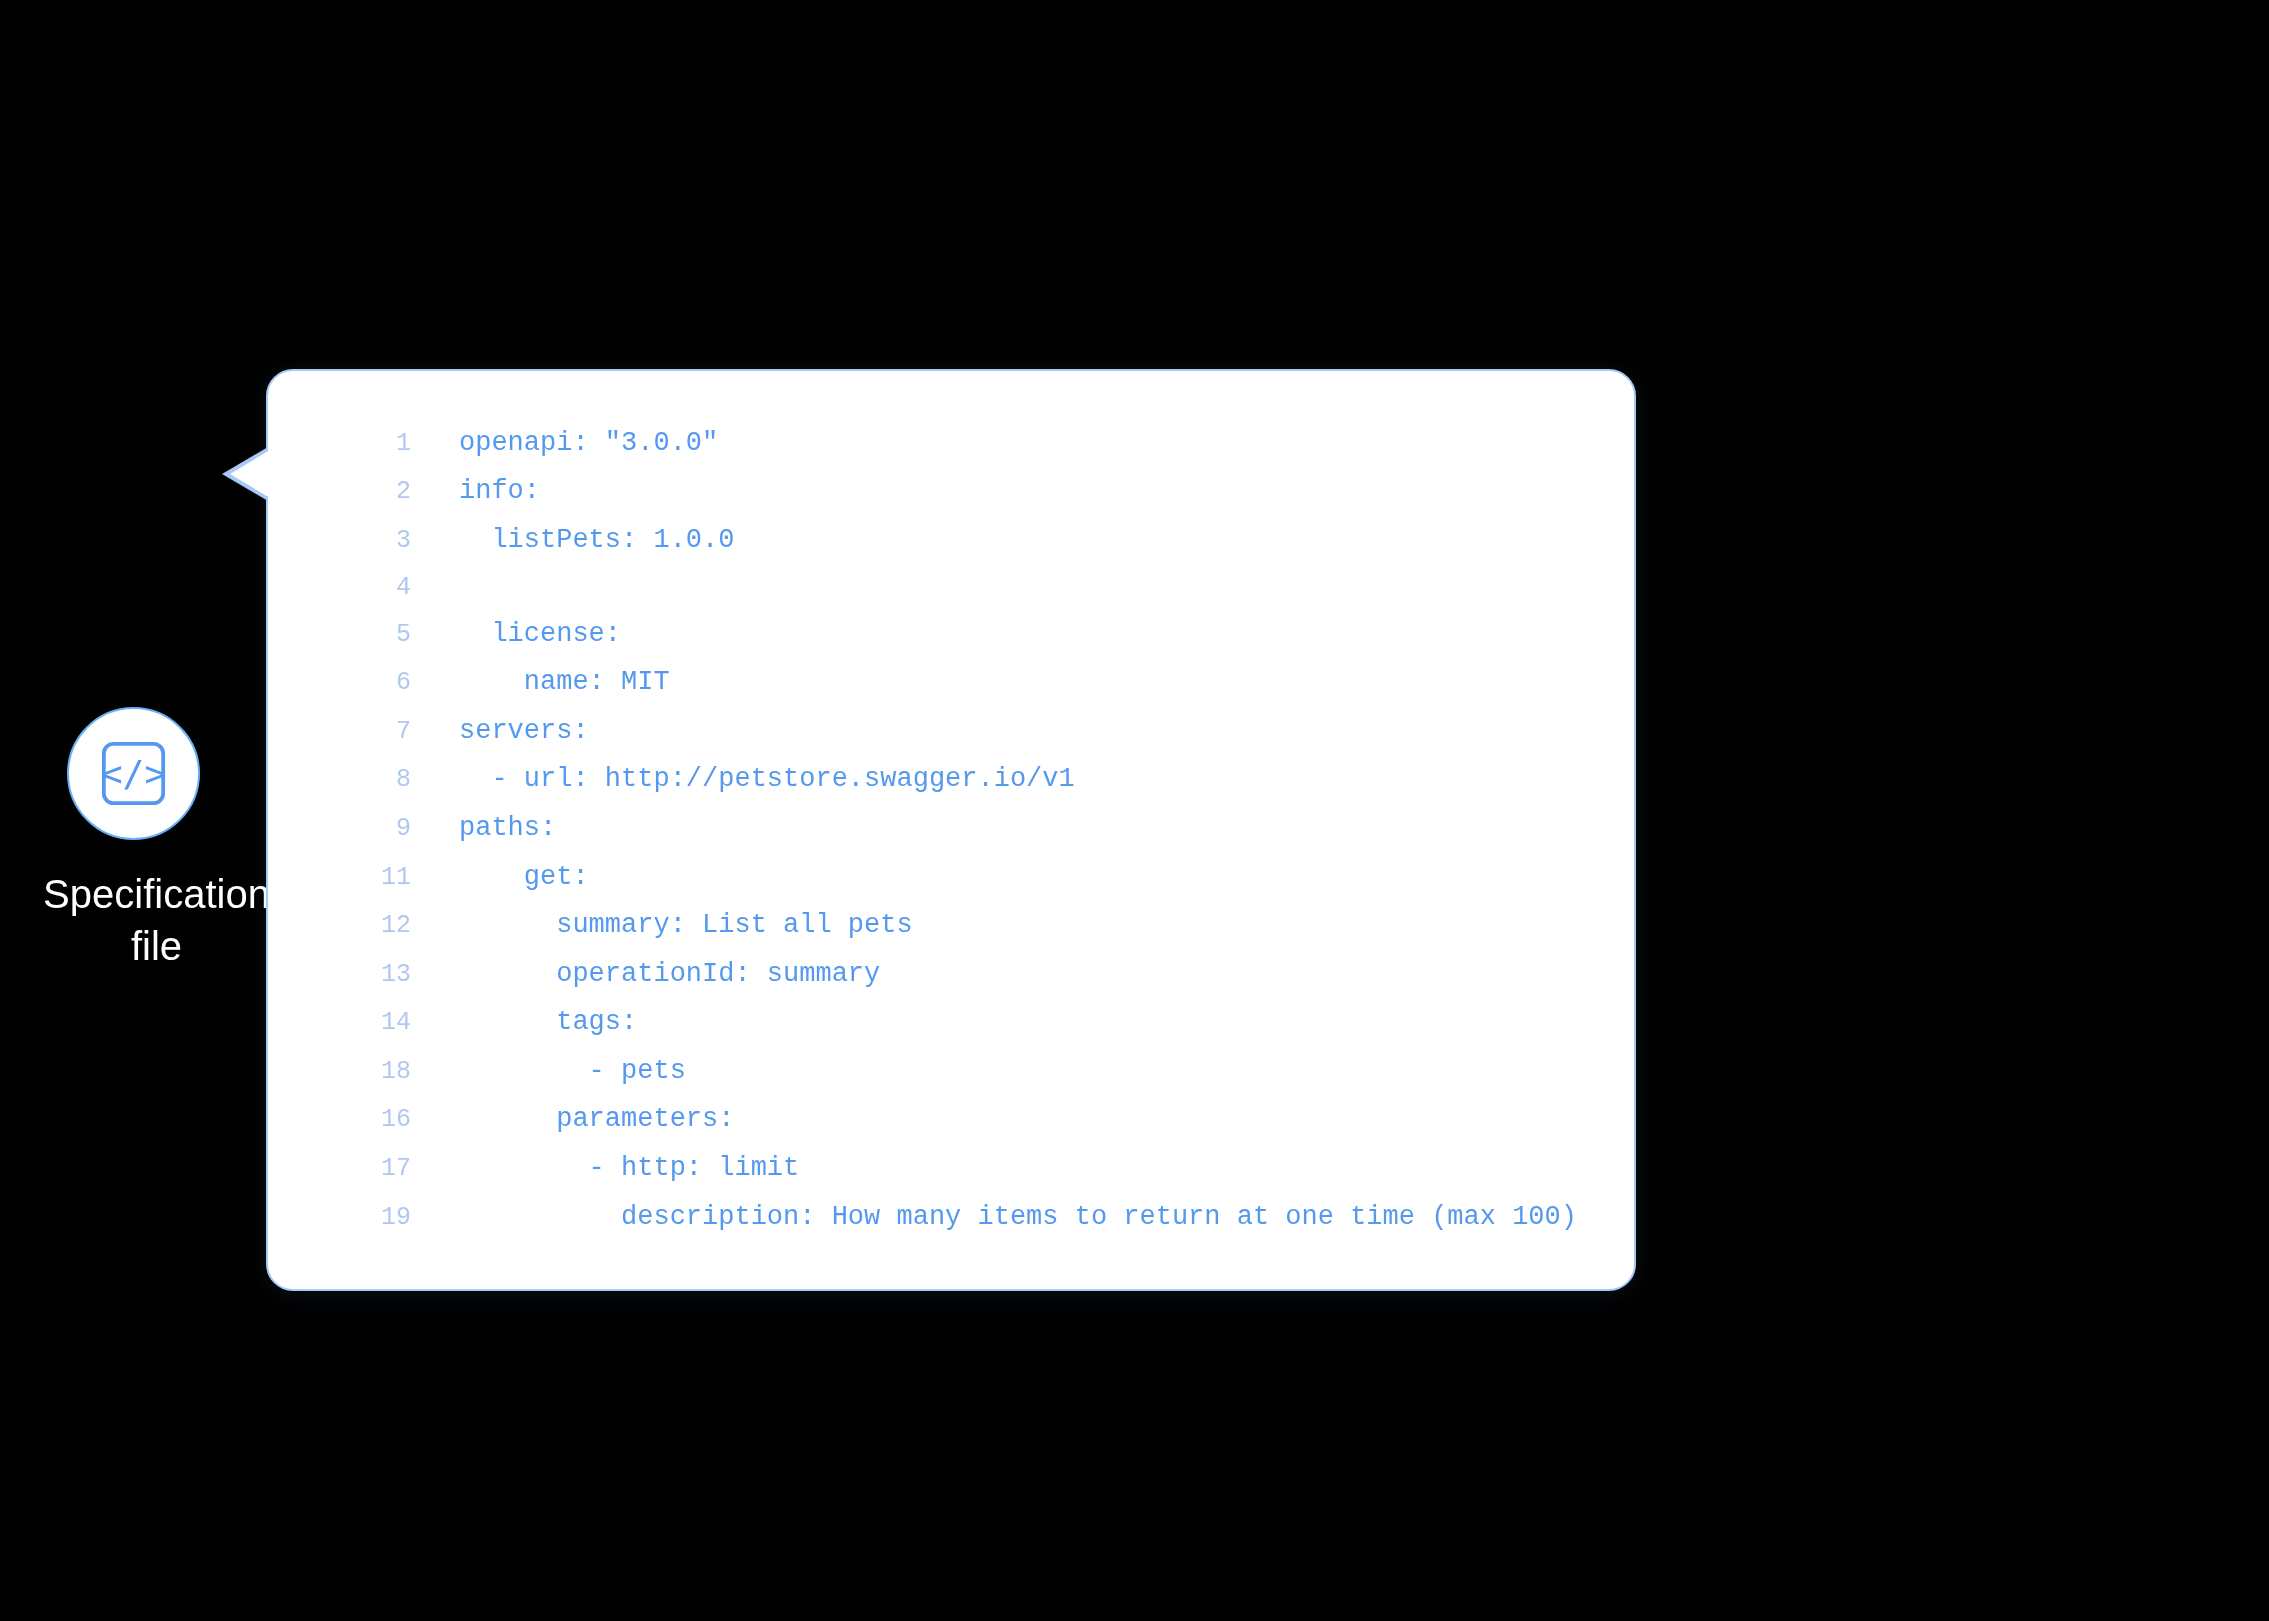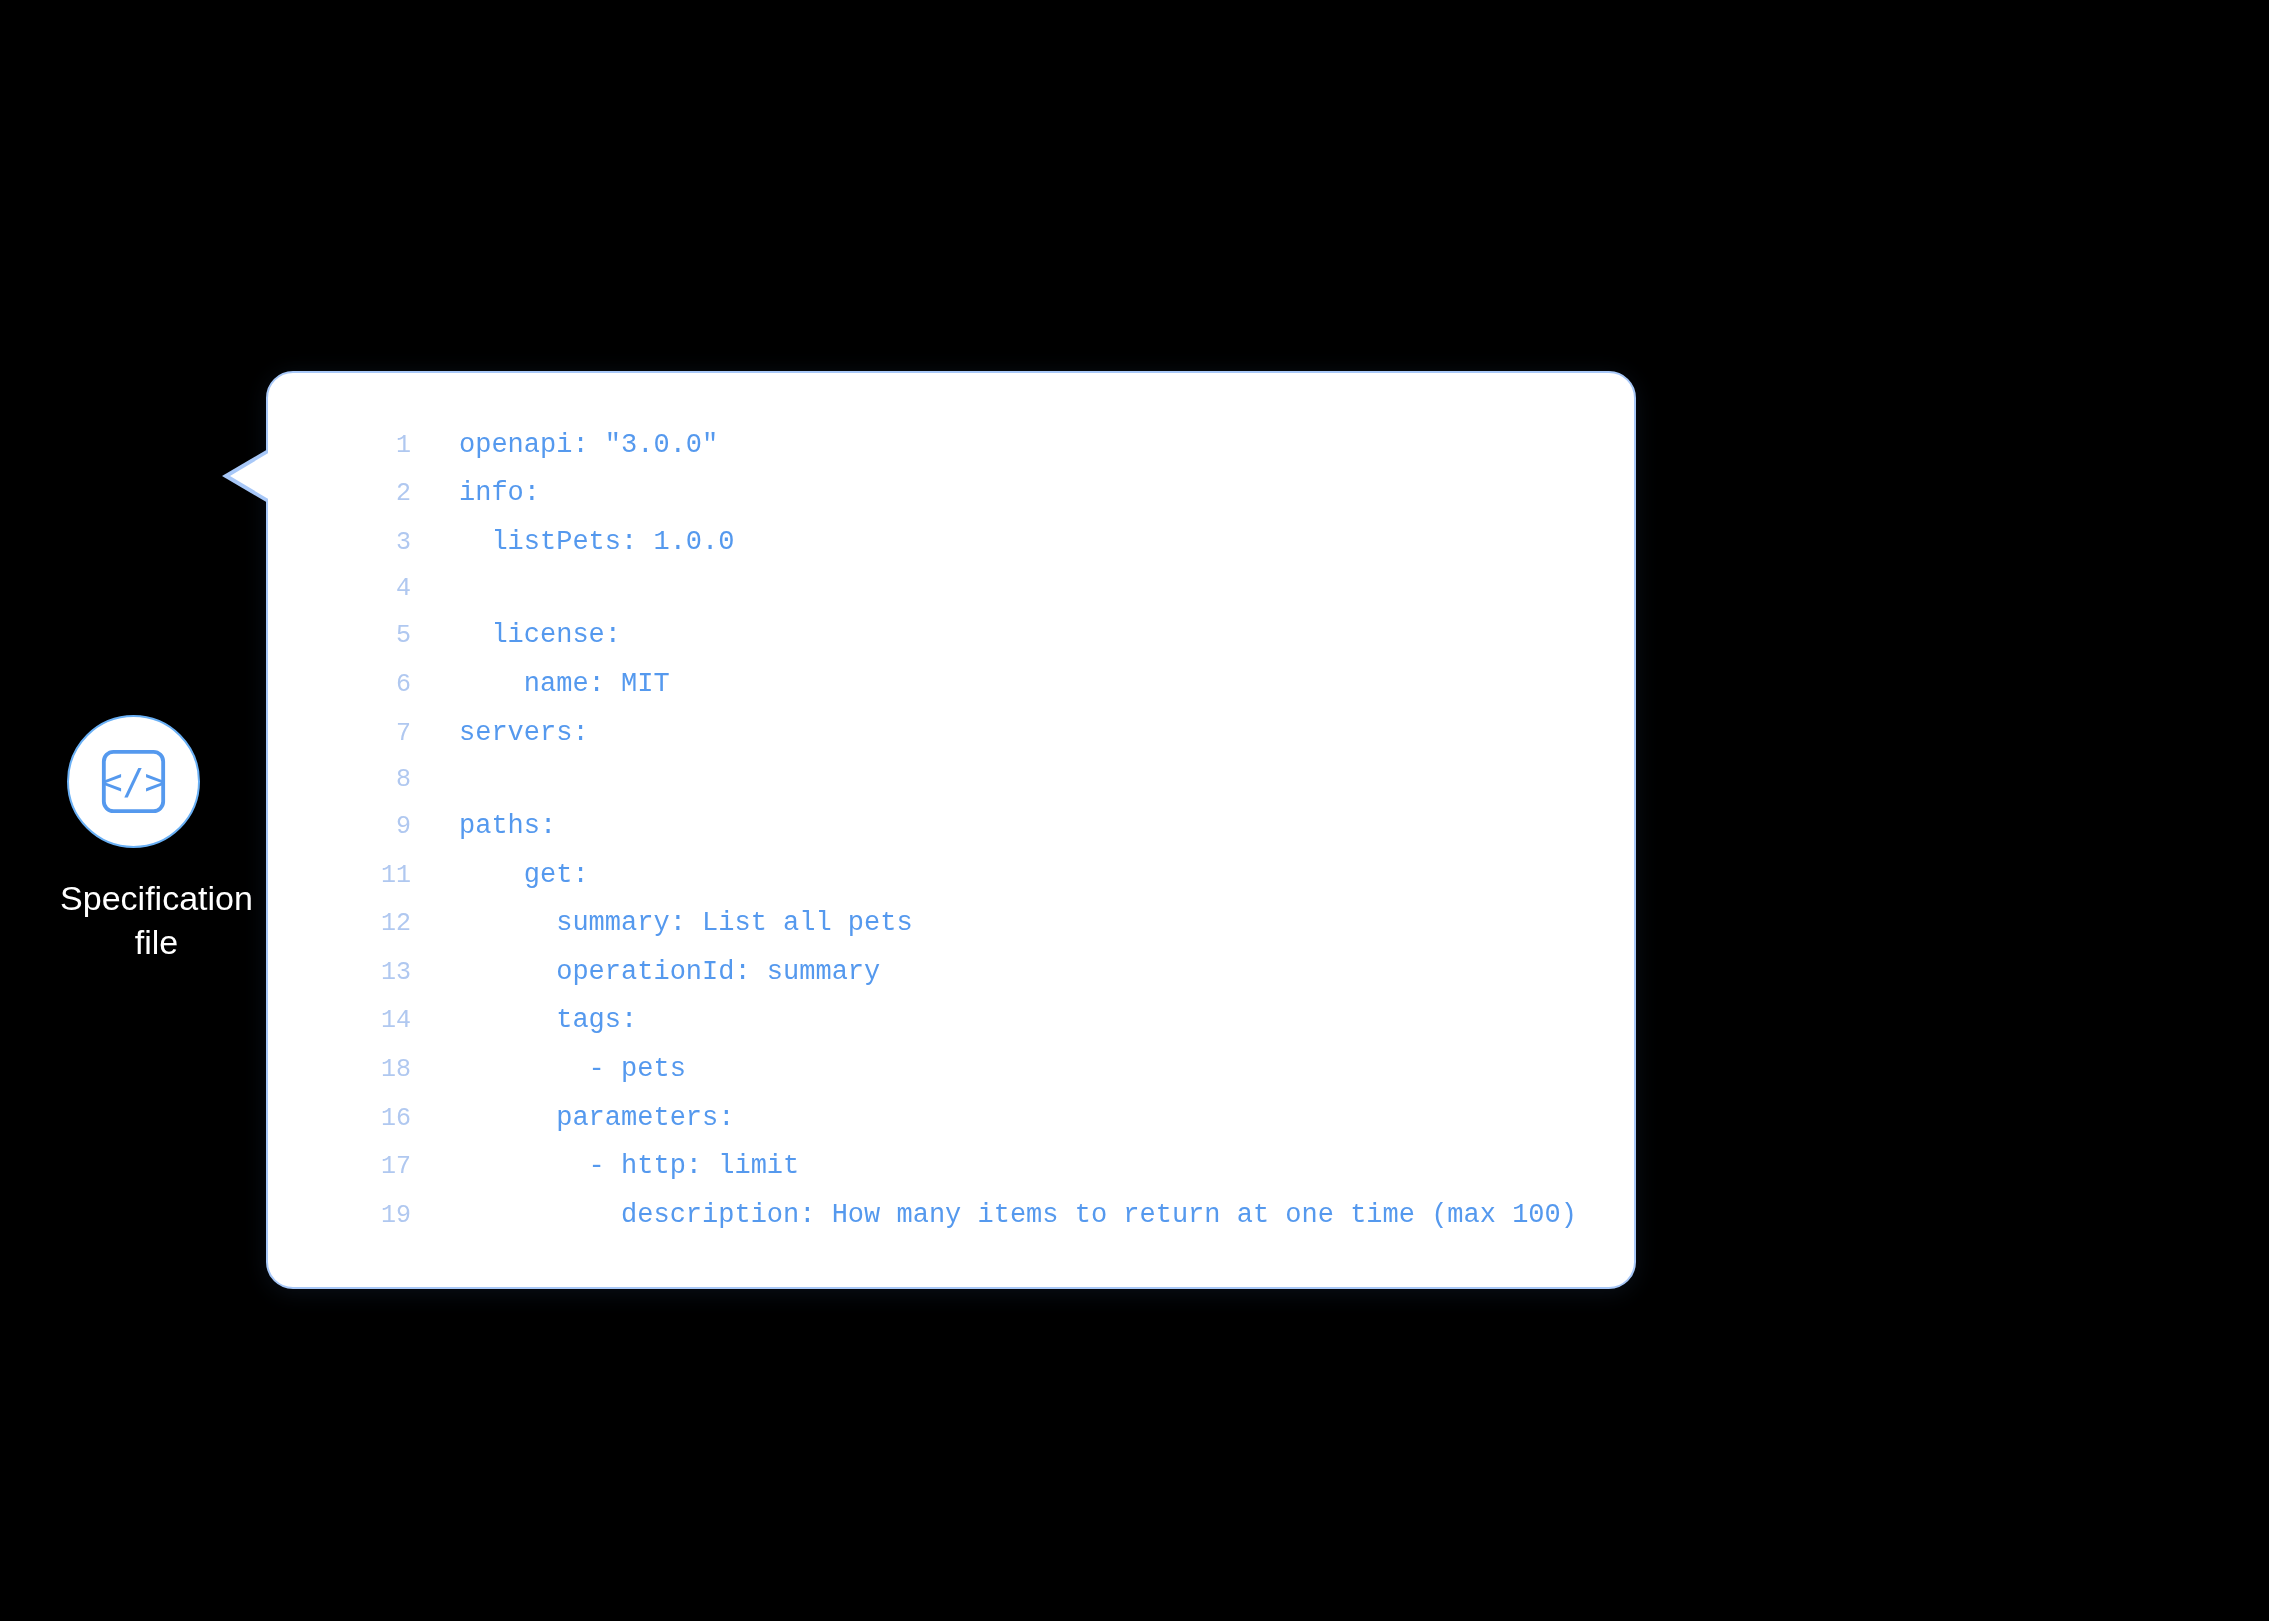--- a/index.html
+++ b/index.html
@@ -49,21 +49,21 @@
       margin-bottom: 28.5px;
     }
 
     .icon-circle svg {
       width: 67px;
       height: 67px;
     }
 
     .spec-label {
       color: #ffffff;
-      font-size: 34px;
+      font-size: 40px;
       font-weight: 500;
       text-align: center;
       line-height: 1.3;
       margin-left: 47px;
     }
 
     
     .callout-wrapper {
       position: relative;
       flex: 1;
@@ -174,20 +174,21 @@
           <div class="code-line">
             <span class="line-number">6</span>
             <span class="code-text">    name: MIT</span>
           </div>
           <div class="code-line">
             <span class="line-number">7</span>
             <span class="code-text">servers:</span>
           </div>
           <div class="code-line">
             <span class="line-number">8</span>
+            <span class="code-text">  - url: http://petstore.swagger.io/v1</span>
           </div>
           <div class="code-line">
             <span class="line-number">9</span>
             <span class="code-text">paths:</span>
           </div>
           <div class="code-line">
             <span class="line-number">11</span>
             <span class="code-text">    get:</span>
           </div>
           <div class="code-line">

